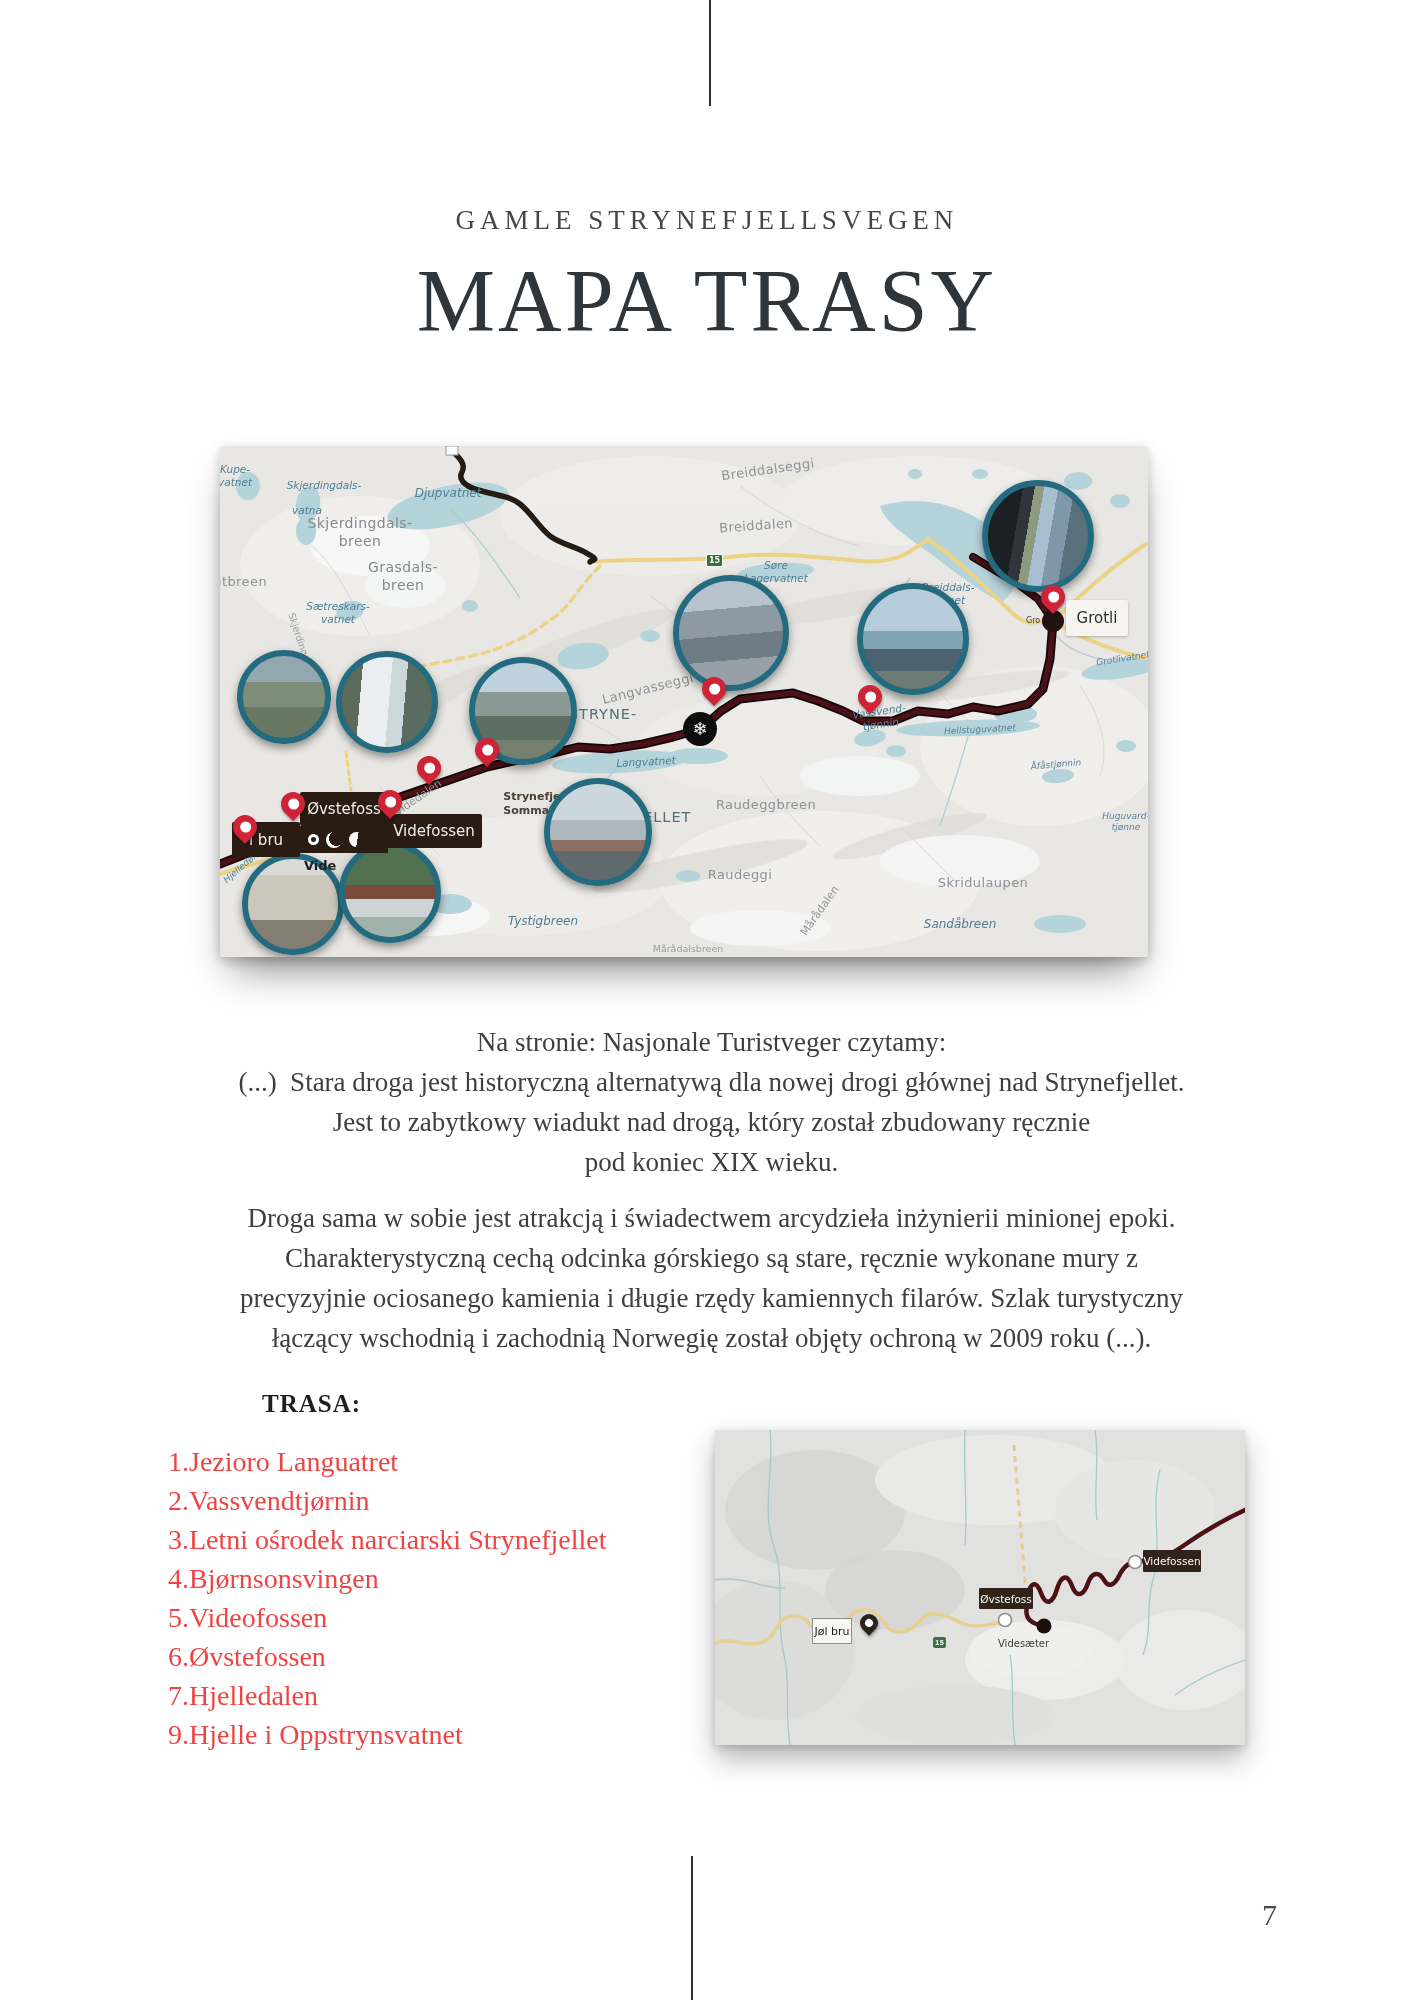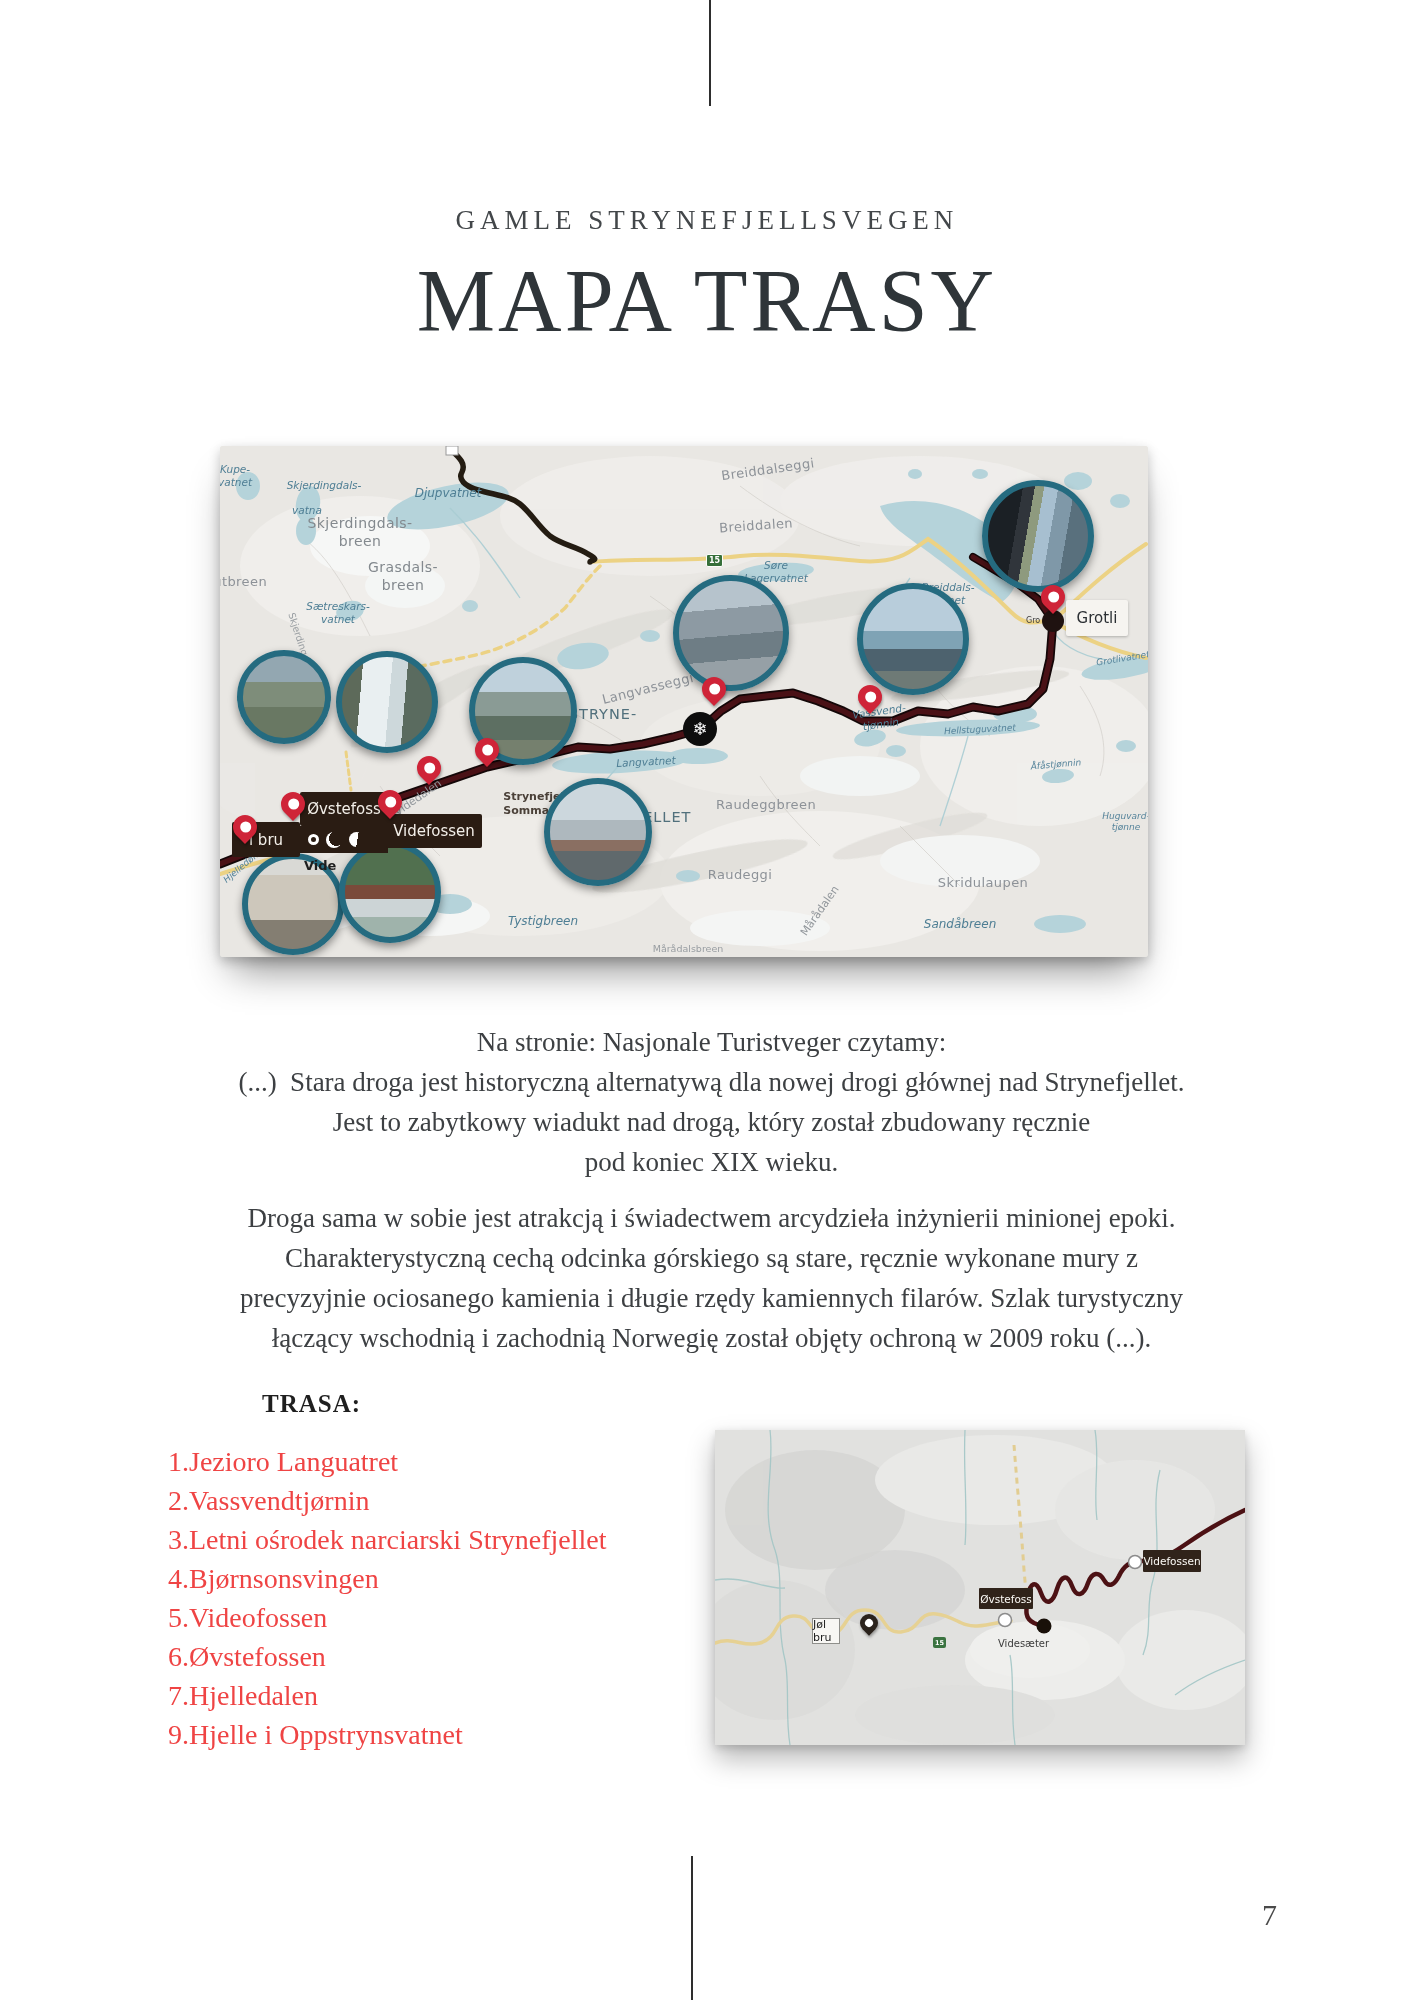--- a/index.html
+++ b/index.html
@@ -347,21 +347,21 @@
         <path d="M530,230 C500,240 480,250 460,265"></path>
         <path d="M380,0 C385,30 378,60 382,90"></path>
       </g>
       <path d="M299,15 C302,55 306,95 309,140 L311,162" fill="none" stroke="#e2cd92" stroke-width="3" stroke-dasharray="6 5"></path>
       <path d="M0,213 C18,206 28,218 45,213 C65,207 58,188 78,186 C98,184 94,208 114,205 C134,202 128,180 150,180 C172,180 166,204 186,202 C206,200 202,182 221,184 C240,186 246,197 262,196 C278,195 286,191 296,191" fill="none" stroke="#e6d193" stroke-width="3.5" stroke-linecap="round"></path>
       <path d="M530,80 C508,90 488,102 468,116 C455,125 442,132 428,131 C415,130 408,137 404,146 C400,154 394,159 389,150 C384,141 377,142 373,153 C369,165 362,169 357,156 C352,143 346,146 342,159 C338,173 331,177 326,163 C321,149 315,153 313,166 C311,180 309,188 319,193 L329,197" fill="none" stroke="#4c1114" stroke-width="4.5" stroke-linecap="round" stroke-linejoin="round"></path>
       <circle cx="290" cy="190" r="6.5" fill="#fff" stroke="#8c8c8c" stroke-width="1.5"></circle>
       <circle cx="420" cy="132" r="6.5" fill="#fff" stroke="#8c8c8c" stroke-width="1.5"></circle>
       <circle cx="329" cy="196" r="7.5" fill="#191009"></circle>
     </svg>
-    <div class="sm-white" style="left:97px;top:188px;width:28px;height:26px">Jøl bru</div>
+    <div class="sm-white" style="left:97px;top:188px;width:40px;height:26px">Jøl bru</div>
     <div class="pin dark" style="left:145px;top:184px"></div>
     <div class="sm-box" style="left:264px;top:158px;width:54px;height:21px">Øvstefoss</div>
     <div class="sm-box" style="left:428px;top:120px;width:58px;height:22px">Videfossen</div>
     <span class="sm-plain" style="left:283px;top:208px">Videsæter</span>
     <span class="sm-badge">15</span>
   </div>
 
 
   <div class="abs botline"></div>
   <div class="abs pagenum">7</div>

